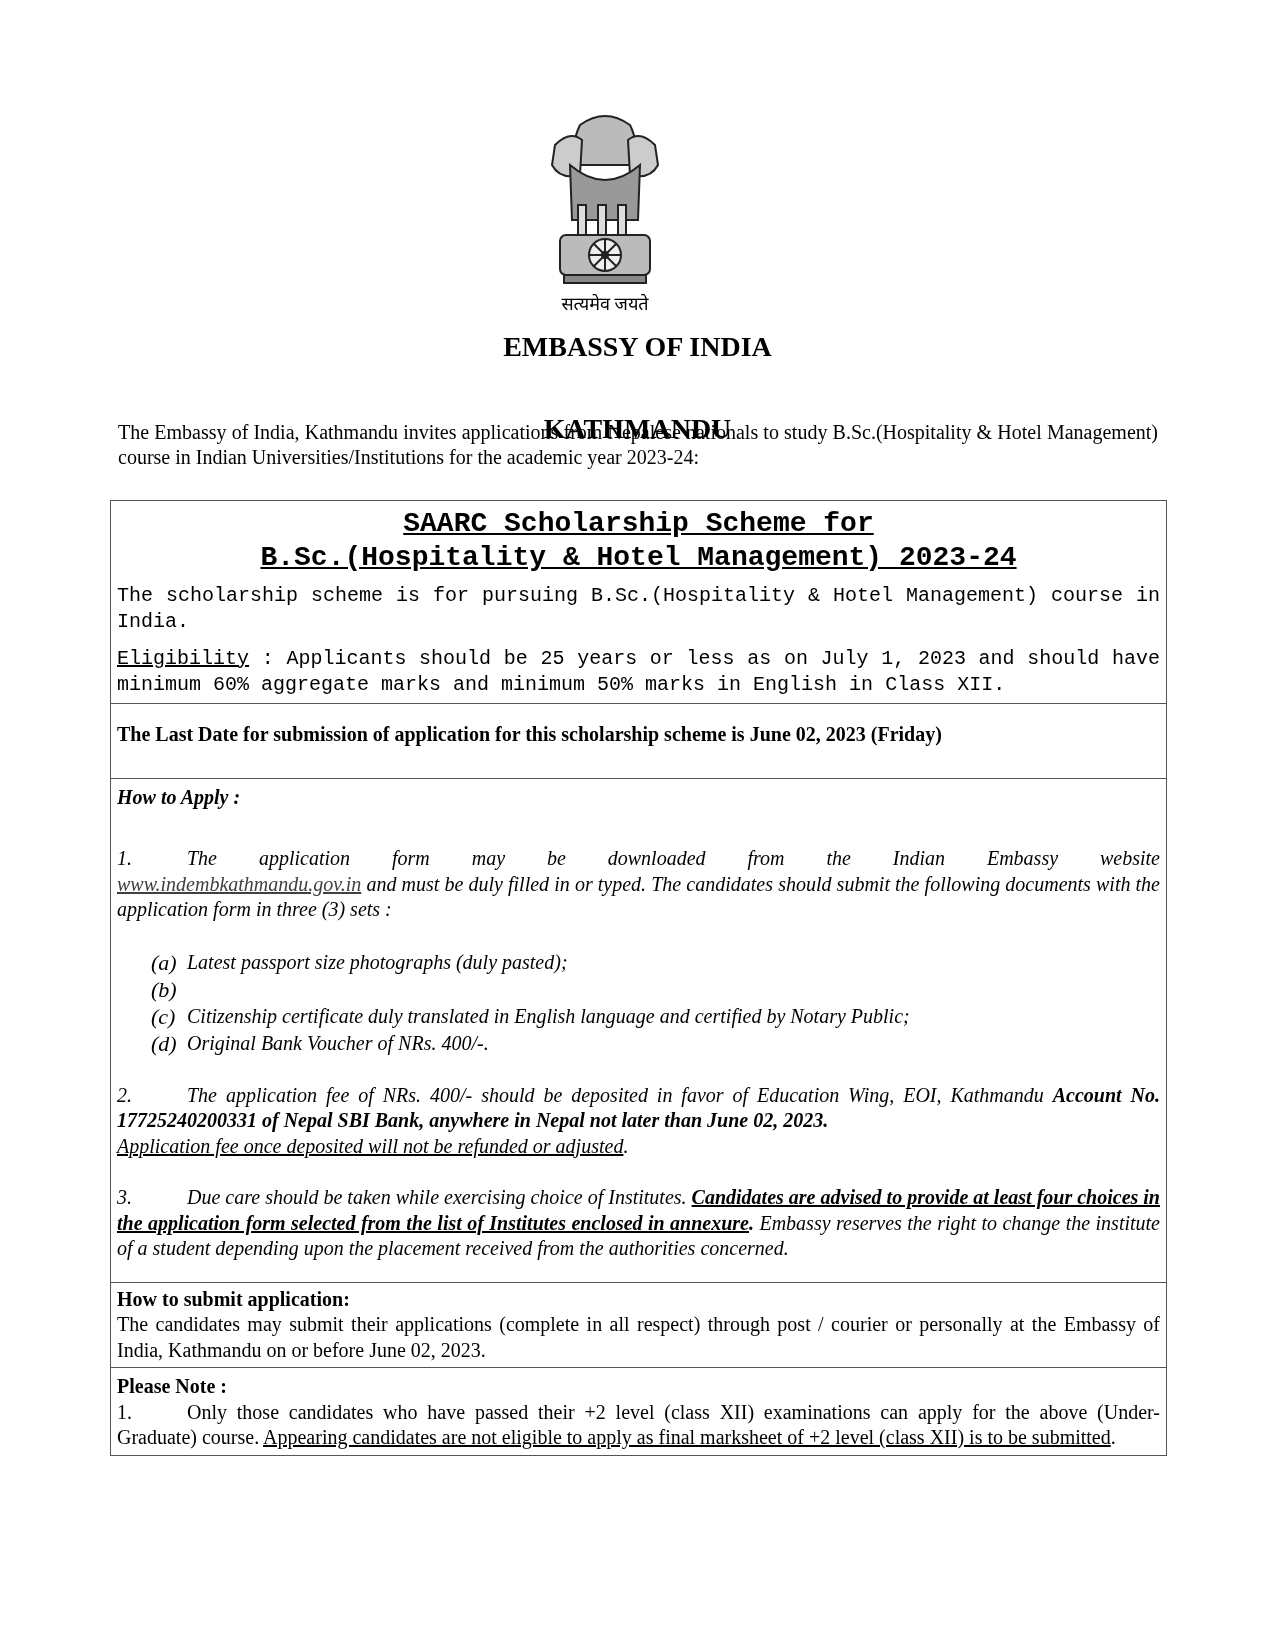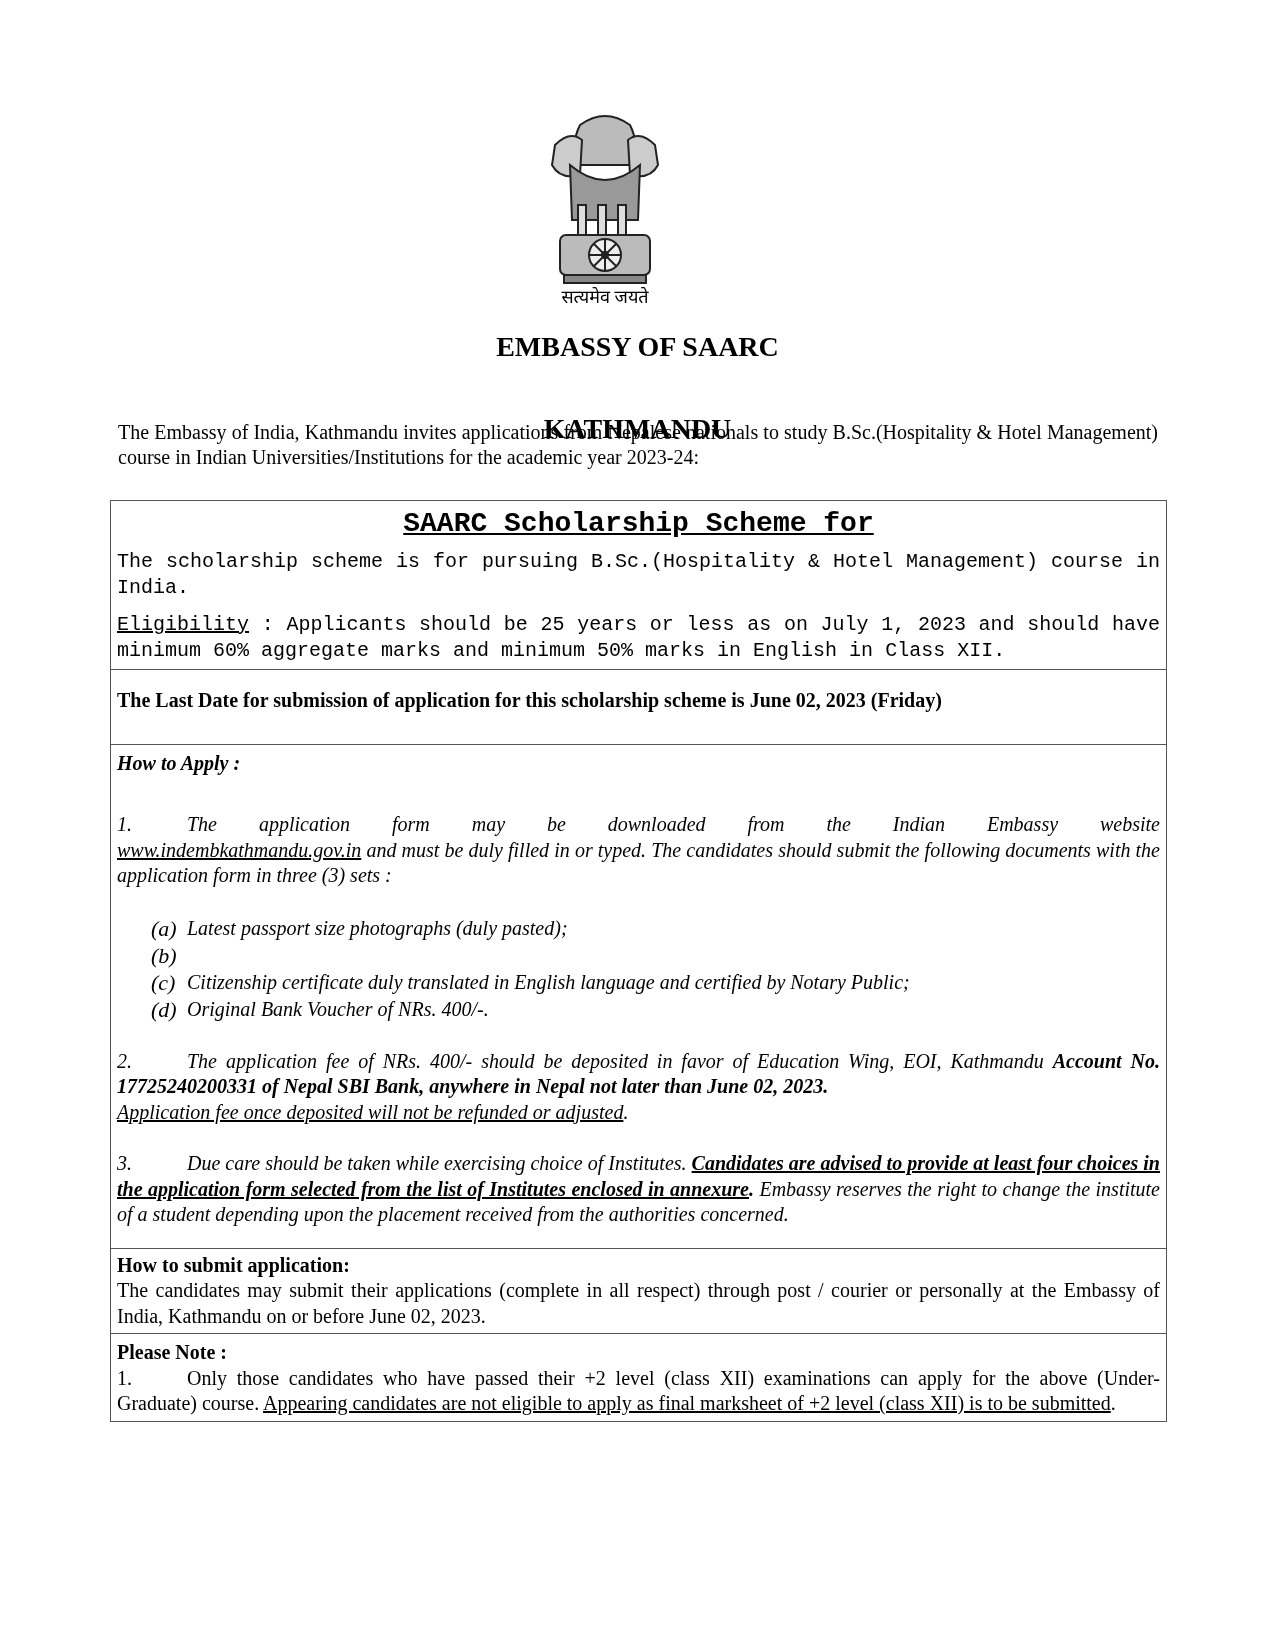--- a/index.html
+++ b/index.html
@@ -2,39 +2,39 @@
 <html><head>
 <meta charset="utf-8">
 <style>
   html, body { margin: 0; padding: 0; background: #ffffff; }
   body {
     width: 1275px; height: 1650px; position: relative; overflow: hidden;
     font-family: "Liberation Serif", "DejaVu Serif", serif;
     color: #000;
   }
   .emblem { position: absolute; left: 540px; top: 105px; width: 130px; height: 200px; }
-  .motto { position: absolute; left: 520px; top: 284px; width: 170px; text-align: center; font-size: 18px; }
+  .motto { position: absolute; left: 520px; top: 291px; width: 170px; text-align: center; font-size: 18px; }
   .title { position: absolute; left: 0; width: 1275px; text-align: center; font-weight: bold; font-size: 28px; line-height: 34px; }
   .t1 { top: 330px; }
   .t2 { top: 364px; margin-top: 48px; }
   .intro {
     position: absolute; left: 118px; top: 420px; width: 1040px;
     font-size: 20px; line-height: 25px; text-align: justify;
   }
   .box {
     position: absolute; left: 110px; top: 500px; width: 1055px;
     border: 1.5px solid #555;
   }
   .cell { border-bottom: 1.5px solid #555; padding: 0 6px 0 6px; font-size: 20px; line-height: 25.5px; }
   .cell:last-child { border-bottom: none; }
   .cell p { margin: 0; text-align: justify; }
   .scheme-title { text-align: center !important; font-weight: bold; font-size: 28px; line-height: 34px; text-decoration: underline; }
   .u { text-decoration: underline; }
   .b { font-weight: bold; }
-  .link { color: #000000; text-decoration: underline; }
+  .link { color: #404040; text-decoration: underline; }
   .num { display: inline-block; width: 70px; }
   .list { margin: 0; padding: 0 0 0 34px; list-style: none; }
   .list li { display: flex; font-size: 20px; line-height: 27px; }
   .list .lbl { width: 36px; font-size: 22px; }
   .spread { text-align: justify; text-align-last: justify; }
 </style>
 </head>
 <body>
 
 <svg class="emblem" viewBox="0 0 130 200">
@@ -48,29 +48,30 @@
     <rect x="78" y="100" width="8" height="30" fill="#ddd"></rect>
     <rect x="20" y="130" width="90" height="40" rx="6" fill="#bbb"></rect>
     <circle cx="65" cy="150" r="16" fill="#eee"></circle>
     <circle cx="65" cy="150" r="3" fill="#222"></circle>
     <path d="M65 134 L65 166 M49 150 L81 150 M54 139 L76 161 M76 139 L54 161"></path>
     <rect x="24" y="170" width="82" height="8" fill="#888"></rect>
   </g>
 </svg>
 <div class="motto">सत्यमेव जयते</div>
 
-<div class="title t1">EMBASSY OF SAARC</div>
+<div class="title t1">EMBASSY OF INDIA</div>
 <div class="title t2">KATHMANDU</div>
 
 <div class="intro">The Embassy of India, Kathmandu invites applications from Nepalese nationals to study B.Sc.(Hospitality &amp; Hotel Management) course in Indian Universities/Institutions for the academic year 2023-24:</div>
 
 <div class="box">
 
   <div class="cell" style="padding-top:6px; padding-bottom:6px;font-family:Liberation Mono, monospace;">
     <p class="scheme-title">SAARC Scholarship Scheme for</p>
+    <p class="scheme-title">B.Sc.(Hospitality &amp; Hotel Management) 2023-24</p>
     <p style="margin-top:8px;">The scholarship scheme is for pursuing B.Sc.(Hospitality &amp; Hotel Management) course in India.</p>
     <p style="margin-top:12px;"><span class="u">Eligibility</span><span> : Applicants should be 25 years or less as on July 1, 2023 and should have minimum 60% aggregate marks and minimum 50% marks in English in Class XII.</span></p>
   </div>
 
   <div class="cell" style="padding-top:18px; padding-bottom:30px;">
     <p class="b">The Last Date for submission of application for this scholarship  scheme  is June 02, 2023 (Friday)</p>
   </div>
 
   <div class="cell" style="padding-top:6px; padding-bottom:20px;font-style:italic;">
     <p class="b">How to Apply :</p>

